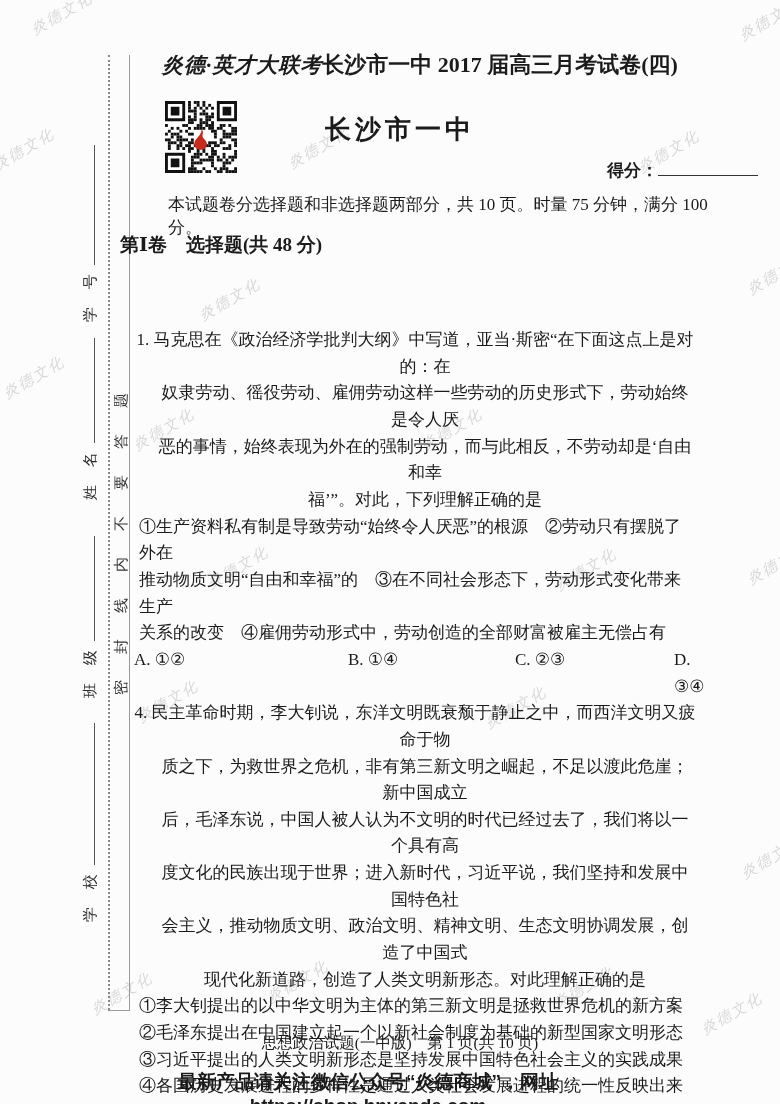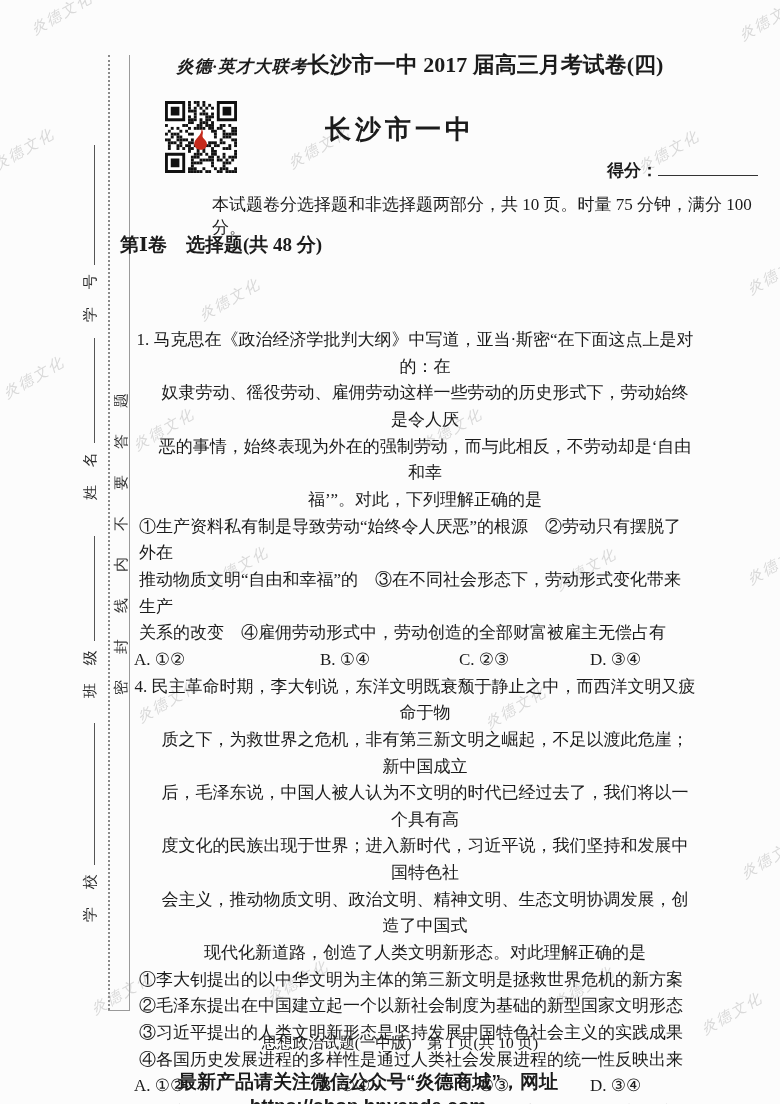--- a/index.html
+++ b/index.html
@@ -13,40 +13,40 @@
   .seal-dotted{position:absolute;left:108px;top:55px;height:955px;width:0;border-left:2px dotted #8a8a8a;}
   .seal-solid{position:absolute;left:129px;top:55px;height:955px;width:0;border-left:1.5px solid #9a9a9a;}
   .seal-tick{position:absolute;left:108px;top:1010px;width:22px;height:0;border-top:1.5px solid #9a9a9a;}
   .vrot{position:absolute;transform-origin:0 0;transform:rotate(-90deg);white-space:nowrap;
         height:20px;line-height:20px;font-size:15px;color:#2a2a2a;}
   .seal-text{left:111px;top:695px;letter-spacing:26px;color:#333;}
   .vfield{left:80px;letter-spacing:7px;}
   .vfield .blank{display:inline-block;border-bottom:1.2px solid #555;height:14px;margin-left:2px;}
   
   .header-line{position:absolute;left:140px;top:50px;width:560px;text-align:center;font-size:22px;white-space:nowrap;}
-  .brand{font-weight:bold;font-style:italic;font-size:17px;letter-spacing:1px;}
+  .brand{font-weight:bold;font-style:italic;font-size:21px;letter-spacing:1px;}
   .examname{font-weight:600;}
   .qr{position:absolute;left:165px;top:101px;width:72px;height:72px;}
   .subject{position:absolute;left:120px;top:112px;width:560px;text-align:center;
            font-family:"Liberation Sans","DejaVu Sans",sans-serif;font-weight:bold;
            font-size:26px;letter-spacing:4px;}
   .score{position:absolute;left:563px;top:159px;font-family:"Liberation Sans","DejaVu Sans",sans-serif;
          font-weight:bold;font-size:17px;margin-left:44px;}
   .score .blank{display:inline-block;width:100px;height:14px;border-bottom:1.5px solid #333;}
-  .papernote{position:absolute;left:168px;top:193px;width:560px;font-size:17px;margin-left:44px;}
+  .papernote{position:absolute;left:168px;top:193px;width:560px;font-size:17px;}
   .volume{position:absolute;left:120px;top:232px;width:560px;text-align:left;font-weight:bold;font-size:19px;}
   
   .intro{position:absolute;left:134px;top:274px;width:562px;font-size:16.5px;line-height:26px;}
   .intro .hd{font-weight:bold;font-family:"Liberation Sans","DejaVu Sans",sans-serif;font-size:16px;}
   .intro .lines{font-style:italic;}
   .lines{white-space:pre-line;}
   .questions{position:absolute;left:134px;top:327px;width:562px;font-size:17px;line-height:26.65px;}
   .stem{padding-left:20px;text-indent:-20px;text-align:center;}
   .opts{padding-left:5px;}
-  .choices{display:grid;grid-template-columns:186px 139px 131px 1fr;}
+  .choices{display:grid;grid-template-columns:186px 139px 131px 1fr;gap:28px;}
   
   .footer{position:absolute;left:120px;top:1033px;width:560px;text-align:center;font-size:15.5px;}
   .promo{position:absolute;left:88px;top:1069px;width:560px;text-align:center;
          font-family:"Liberation Sans","DejaVu Sans",sans-serif;font-weight:bold;font-size:19px;}
 </style>
 </head>
 <body>
 
 <div class="page">
 

